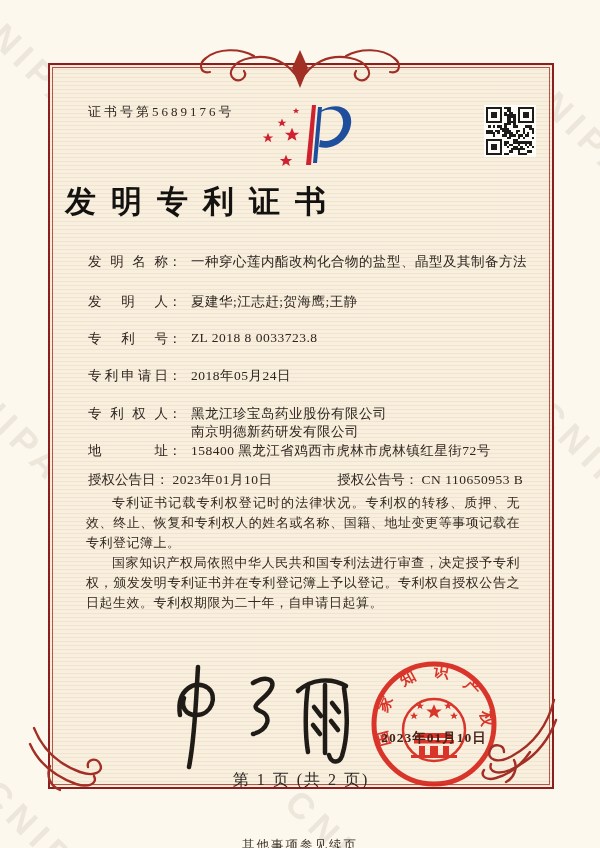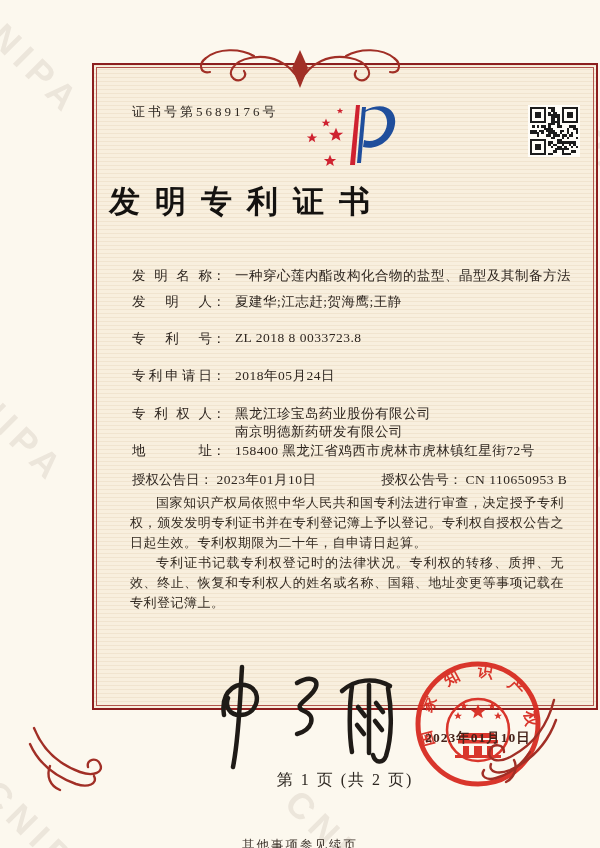--- a/index.html
+++ b/index.html
@@ -6,25 +6,25 @@
   html,body { width:600px; }
   body { font-family:"Liberation Serif","DejaVu Serif",serif; }
   .page { position:relative; width:600px; height:848px; background:#fcf8ee; overflow:hidden; }
 
   
   .wm { position:absolute; font-family:"Liberation Sans","DejaVu Sans",sans-serif;
         font-size:36px; font-weight:bold; letter-spacing:7px; color:rgba(130,112,92,0.13);
         transform:rotate(45deg); transform-origin:left top; pointer-events:none; white-space:nowrap; }
 
   
-  .frame { position:absolute; left:48px; top:63px; width:506px; height:647px;
+  .frame { position:absolute; left:48px; top:63px; width:506px; height:726px;
            border:2px solid #8c1e1e;
            background:
              repeating-linear-gradient(180deg, rgba(190,152,106,0.13) 0 1px, rgba(0,0,0,0) 1px 4px),
-             #f8efde; margin-left: 44px; }
+             #f8efde; }
   .frame-inner { position:absolute; inset:2px; border:1px solid #b2564c; pointer-events:none; }
 
   .certno { position:absolute; left:38px; top:38px; font-size:13px; letter-spacing:3px; color:#2e2822; }
 
   .logo { position:absolute; left:206px; top:36px; }
   .qr { position:absolute; left:434px; top:40px; width:52px; height:52px; background:#fffdf8; padding:2px; }
 
   .title { position:absolute; left:0; right:0; top:116px; text-align:left;
            font-size:31px; font-weight:bold; color:#141210; letter-spacing:15px; padding-left:15px; }
 
@@ -240,21 +240,21 @@
           <rect x="14" y="20" width="1" height="1"></rect>
           <rect x="15" y="20" width="1" height="1"></rect>
           <rect x="16" y="20" width="1" height="1"></rect>
           <rect x="17" y="20" width="1" height="1"></rect>
         </g>
     </svg>
 
     <div class="title">发明专利证书</div>
 
     <div class="fields">
-      <div class="frow" style="top:202px;">
+      <div class="frow" style="top:188px;">
         <span class="flabel">发明名称</span><span class="fcolon">：</span>
         <span class="fvalue">一种穿心莲内酯改构化合物的盐型、晶型及其制备方法</span>
       </div>
       <div class="frow" style="top:228px;">
         <span class="flabel">发明人</span><span class="fcolon">：</span>
         <span class="fvalue">夏建华;江志赶;贺海鹰;王静</span>
       </div>
       <div class="frow" style="top:265px;">
         <span class="flabel">专利号</span><span class="fcolon">：</span>
         <span class="fvalue">ZL 2018 8 0033723.8</span>
@@ -278,22 +278,22 @@
         </span>
         <span class="grant-gap"></span>
         <span class="grant-pair">
           <span>授权公告号</span><span>：</span>
           <span style="letter-spacing:0.5px;">CN 110650953 B</span>
         </span>
       </div>
     </div>
 
     <div class="paras">
+      <p>专利证书记载专利权登记时的法律状况。专利权的转移、质押、无效、终止、恢复和专利权人的姓名或名称、国籍、地址变更等事项记载在专利登记簿上。</p>
       <p>国家知识产权局依照中华人民共和国专利法进行审查，决定授予专利权，颁发发明专利证书并在专利登记簿上予以登记。专利权自授权公告之日起生效。专利权期限为二十年，自申请日起算。</p>
-      <p>专利证书记载专利权登记时的法律状况。专利权的转移、质押、无效、终止、恢复和专利权人的姓名或名称、国籍、地址变更等事项记载在专利登记簿上。</p>
     </div>
 
 
     <svg class="signature" width="225" height="125" viewBox="0 0 225 125">
       <g fill="none" stroke="#1f1b17" stroke-width="4.5" stroke-linecap="round" stroke-linejoin="round">
         <path d="M30,58 C26,32 46,22 58,31 C68,39 62,58 46,58 C35,58 31,49 34,41"></path>
         <path d="M48,10 C46,42 45,80 39,110"></path>
         <path d="M103,26 C118,17 128,24 119,35 C111,45 99,49 110,54 C123,59 118,73 103,77"></path>
         <path d="M148,34 C161,22 181,20 196,29"></path>
         <path d="M158,29 C155,50 155,78 158,95"></path>

